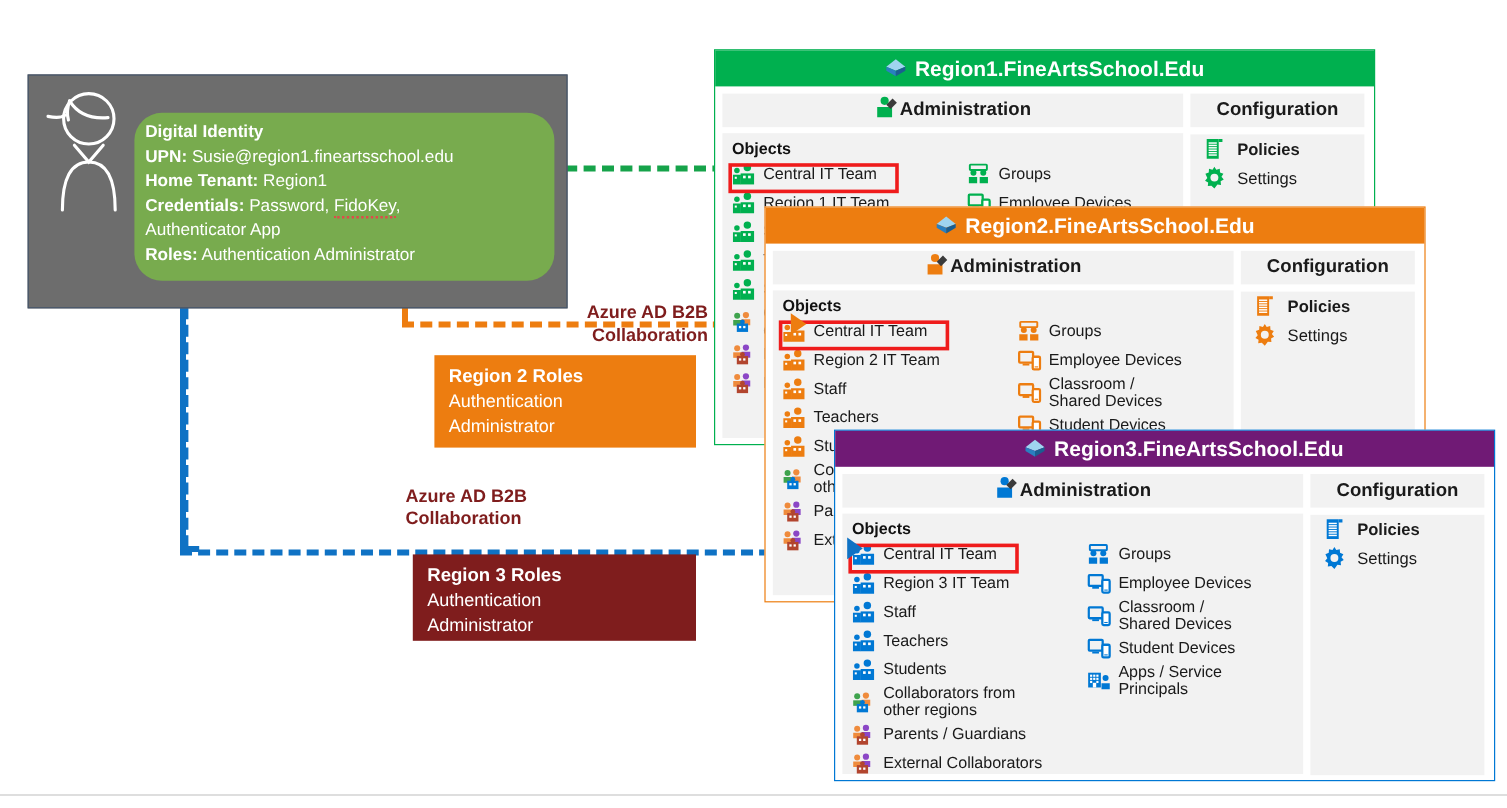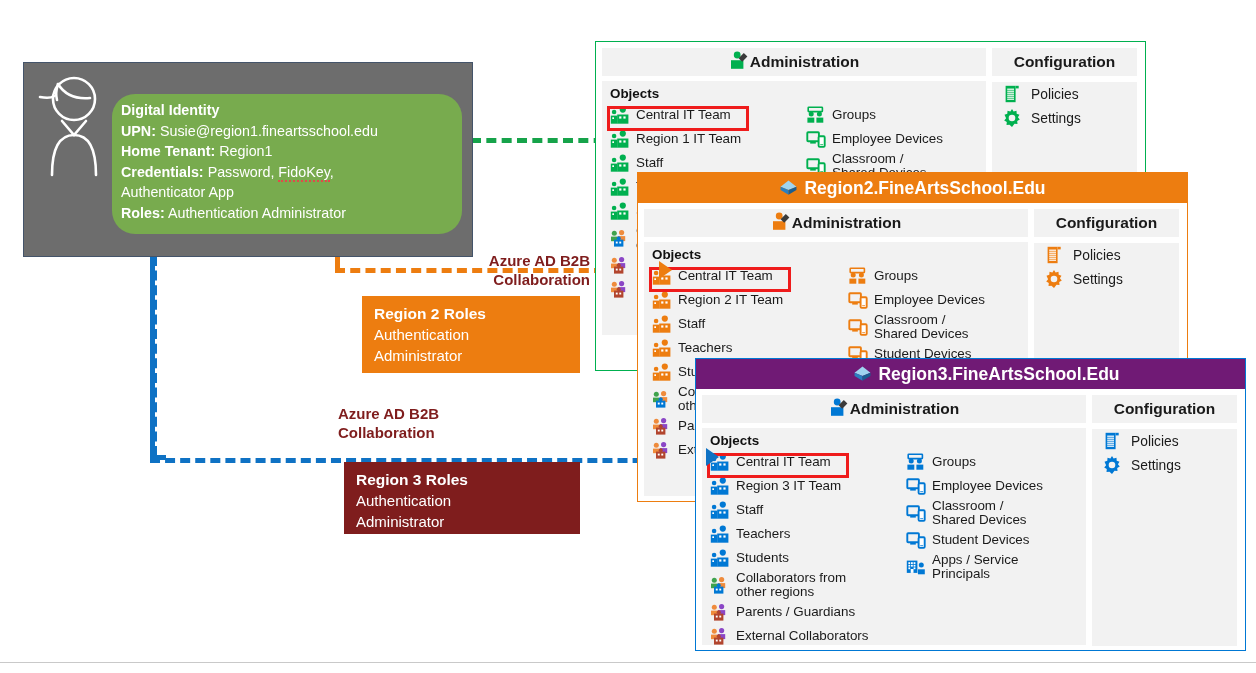--- a/index.html
+++ b/index.html
@@ -56,21 +56,21 @@
   .conf-col  { flex:0 0 auto; }
   .panelbox { background:#f2f2f2; margin-top:5px; position:relative; }
   .objects-label { font-size:13.4px; font-weight:bold; color:#111; padding:5px 0 2px 8px; }
   .obj-grid { display:flex; }
   .obj-col { padding-left:8px; }
   .obj { display:flex; align-items:center; gap:6px; height:24px; font-size:13.4px; color:#1a1a1a; white-space:nowrap; }
   .obj.two { height:30px; }
   .obj .lbl { line-height:14.5px; }
   .obj .ico { flex:0 0 auto; width:20px; height:20px; display:block; }
   .conf-item { display:flex; align-items:center; gap:9px; height:24px; font-size:13.8px; padding-left:10px; color:#1a1a1a; }
-  .conf-item:first-of-type { margin-top:6px; }
+  .conf-item:first-of-type { margin-top:6px;font-weight:bold; }
   .hl-box { position:absolute; border:3px solid #ef1c1c; }
 
   
   .callout { position:absolute; padding:7px 12px 10px 12px; color:#ffffff; }
   .callout .ctitle { font-size:15.5px; font-weight:bold; line-height:21px; }
   .callout .cline { font-size:15px; line-height:21px; }
 
   .b2blabel { position:absolute; font-size:15px; font-weight:bold; color:#7f1d1d; line-height:19px; white-space:nowrap; }
 
   #bottom-rule { position:absolute; left:0; top:662px; width:1256px; height:0; border-top:1px solid #c9c9c9; }
@@ -104,20 +104,25 @@
       <div class="idbox" style="background: rgb(120, 171, 78);">
         <div class="ln"><b>Digital Identity</b></div>
         <div class="ln"><b>UPN:</b> <span>Susie@region1.fineartsschool.edu</span></div>
         <div class="ln"><b>Home Tenant:</b> <span>Region1</span></div>
         <div class="ln"><b>Credentials:</b> <span class="">Password, <span class="squiggle">FidoKey</span>,</span></div>
         <div class="ln"><b></b> <span>Authenticator App</span></div>
         <div class="ln"><b>Roles:</b> <span>Authentication Administrator</span></div>
       </div>
     </div>
     <div class="tenant" style="left: 595px; top: 41px; width: 551px; height: 330px; border: 1px solid rgb(0, 176, 79); z-index: 30;">
+      <div class="title" style="background: rgb(0, 176, 79);"><span class="cube"><svg viewBox="0 0 24 24" width="19" height="19">
+            <path d="M12 3 L22 11 L12 15 L2 11 Z" fill="#9fd4f0"></path>
+            <path d="M2 11 L12 15 L12 21 L2 15 Z" fill="#2a7fc0"></path>
+            <path d="M22 11 L12 15 L12 21 L22 15 Z" fill="#1b5e91"></path>
+          </svg></span><span>Region1.FineArtsSchool.Edu</span></div>
       <div class="body">
         <div class="admin-col" style="width: 384px;">
           <div class="colhdr"><span class="pico"><svg viewBox="0 0 20 20" class="ico" width="20" height="20">
                 <circle cx="8.2" cy="5.0" r="3.4" fill="#00b04f"></circle>
                 <path d="M2.0 10.2h12.4v8.6H2.0z" fill="#00b04f"></path>
                 <path d="M14.8 3.0l3.6 3.6-5.2 5.2-3.6-3.6z" fill="#3a3a3a"></path>
               </svg></span><span>Administration</span></div>
           <div class="panelbox" style="height: 254px;">
             <div class="objects-label">Objects</div>
             <div class="obj-grid">

